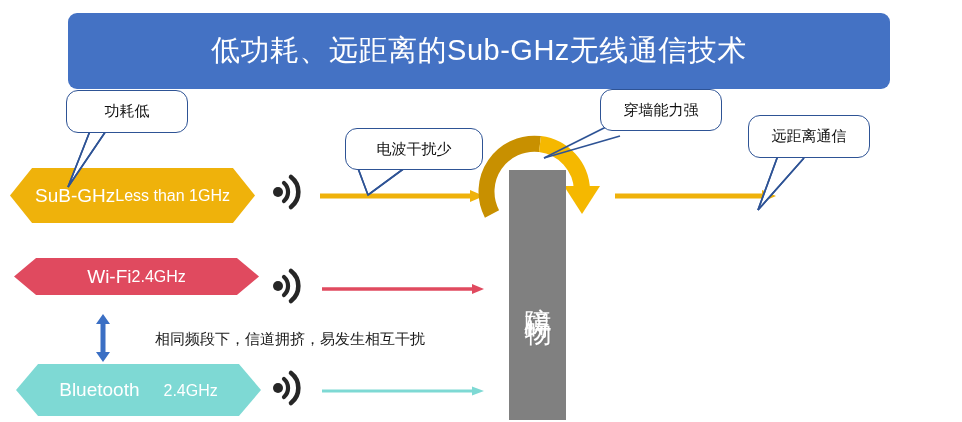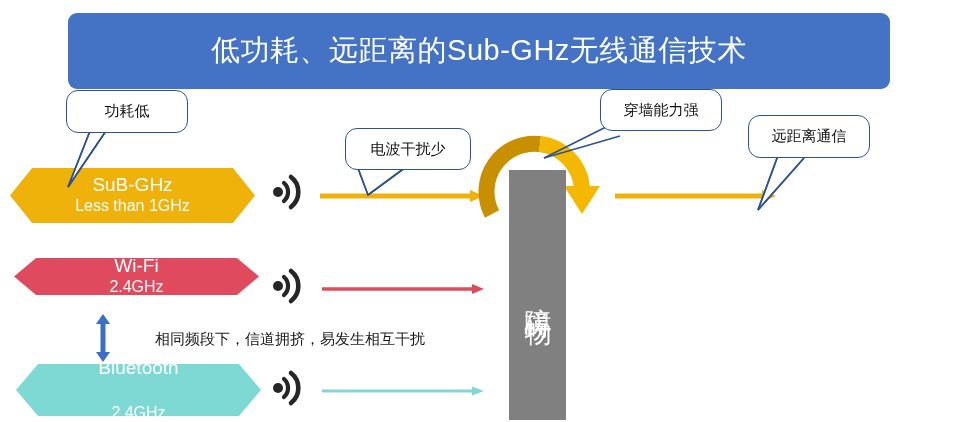--- a/index.html
+++ b/index.html
@@ -36,21 +36,20 @@
     font-size: 29px;
     letter-spacing: 0.5px;
     white-space: nowrap;
     font-weight: 400;
   }
 
   
   .hex {
     position: absolute;
     display: flex;
-    flex-direction: column;
     align-items: center;
     justify-content: center;
     clip-path: polygon(0% 50%, 9% 0%, 91% 0%, 100% 50%, 91% 100%, 9% 100%);
     color: #ffffff;
     text-align: center;
   }
   .hex-name {
     font-size: 19px;
     line-height: 1.05;
     white-space: nowrap;
@@ -130,21 +129,21 @@
     padding: 0 11px;
     box-sizing: border-box;
     z-index: 5;
   }
   .callout-text {
     color: #111111;
     font-size: 15px;
     white-space: nowrap;
   }
   #callout-power     { left: 66px;  top: 90px;  width: 122px; height: 43px; }
-  #callout-interf    { left: 345px; top: 128px; width: 126px; height: 42px; }
+  #callout-interf    { left: 345px; top: 128px; width: 138px; height: 42px; }
   #callout-wall      { left: 600px; top: 89px;  width: 122px; height: 42px; }
   #callout-distance  { left: 748px; top: 115px; width: 122px; height: 43px; }
 
   
   .tail-svg { position: absolute; z-index: 4; }
   #tail-power    { left: 60px;  top: 125px; }
   #tail-interf   { left: 340px; top: 163px; }
   #tail-wall     { left: 520px; top: 120px; }
   #tail-distance { left: 740px; top: 150px; }
 

